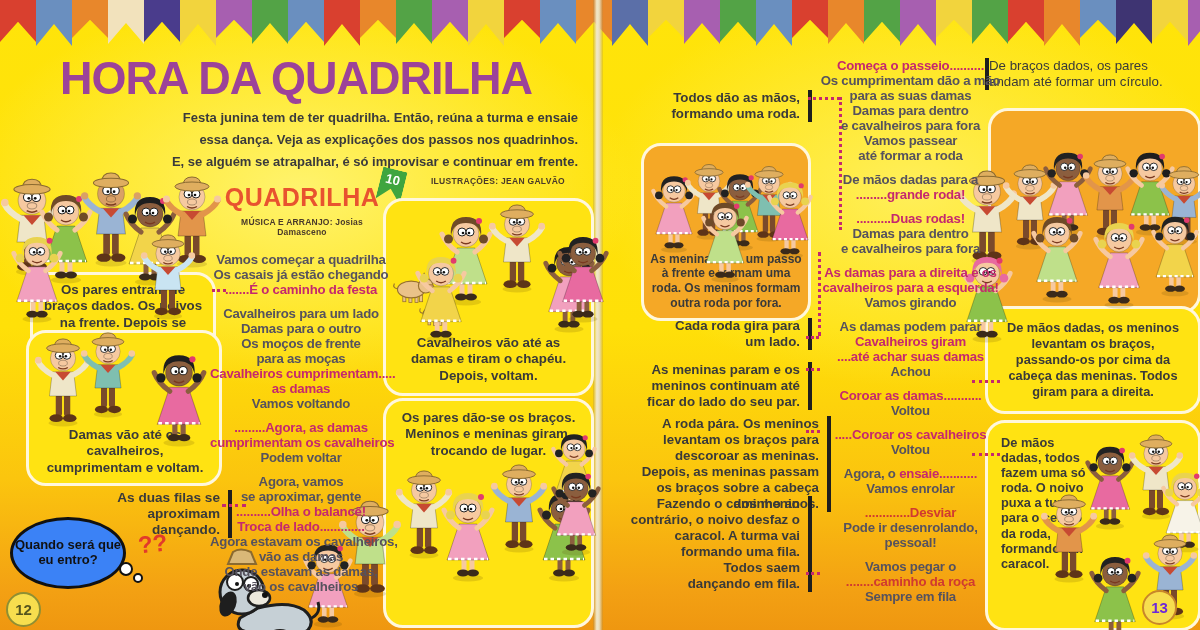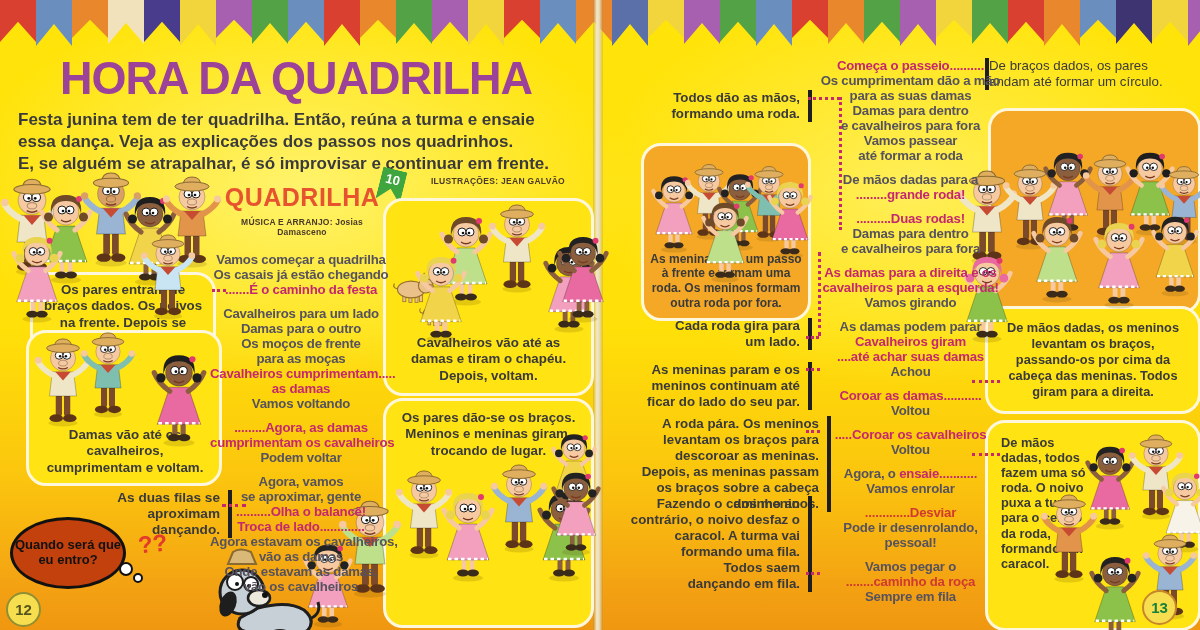--- a/index.html
+++ b/index.html
@@ -13,21 +13,21 @@
   
   #gutter{left:593px;top:0;width:10px;height:630px;
     background:linear-gradient(90deg,rgba(120,85,10,.22),#F2E9CA 38%,#E9DDBA 62%,rgba(120,85,10,.18));}
   
   .navy{background:#2E4A75;}
   #flags{left:0;top:0;right:0;height:48px;display:flex;align-items:flex-start;overflow:hidden;}
   .flag{width:36px;flex:0 0 36px;clip-path:polygon(0 0,100% 0,100% 100%,50% 52%,0 100%);}
   
   #title{left:18px;top:52px;width:556px;text-align:center;font-size:45px;font-weight:bold;
          color:var(--title,#9C4399);letter-spacing:-1px;transform:scaleY(1.04);}
-  .introline{width:560px;left:18px;text-align:left;font-weight:bold;font-size:17px;color:#3A3A3C;}
+  .introline{width:560px;left:18px;text-align:right;font-weight:bold;font-size:13px;color:#3A3A3C;}
   
   #songhead{left:216px;top:183px;width:172px;text-align:center;}
   #song-title{font-size:25px;font-weight:bold;color:var(--orange,#E8532F);letter-spacing:.5px;}
   #song-sub{font-size:17px;font-weight:bold;color:var(--green,#3FA53F);margin-top:1px;}
   #song-credit{font-size:8.5px;font-weight:bold;color:#4A3A2A;margin-top:5px;letter-spacing:.2px;}
   #flag10{position:absolute;right:-16px;top:-14px;width:25px;height:33px;background:var(--green,#3FA53F);
           clip-path:polygon(0 0,100% 0,100% 100%,50% 60%,0 100%);transform:rotate(14deg);
           color:#fff;font-size:13px;font-weight:bold;text-align:center;padding-top:3px;box-sizing:border-box;}
   #illus-credit{left:408px;top:176px;width:180px;text-align:center;font-size:8.5px;font-weight:bold;color:#4A3A2A;letter-spacing:.3px;}
   
@@ -44,29 +44,29 @@
   .lyrics{text-align:center;font-weight:bold;font-size:13.2px;line-height:15px;color:#56525E;letter-spacing:-.2px;}
   .lyr{white-space:nowrap;}
   .lyr .pre{color:#56525E;}
   .lyr.hl .txt{color:var(--hl,#C5286E);}
   .lyr.hl.red .txt{color:var(--hlred,#D03A30);}
   .lyr.gap{margin-top:9px;}
   
   .dotsh{border-top:3px dotted var(--hl,#C5286E);}
   .dotsv{border-left:3px dotted var(--hl,#C5286E);}
   
-  #bubble{left:10px;top:517px;width:110px;height:66px;background:#c2410c;border:3.5px solid #111;
+  #bubble{left:10px;top:517px;width:110px;height:66px;background:#3b82f6;border:3.5px solid #111;
           border-radius:50%;display:flex;align-items:center;justify-content:center;text-align:center;
           font-weight:bold;font-size:13px;line-height:1.12;color:#111;}
   .thought{background:#fff;border:2.5px solid #111;border-radius:50%;}
   .qm{color:#E23A2B;font-weight:bold;}
   
   .pagenum{width:31px;height:31px;border-radius:50%;background:#F7DE4E;border:2.5px solid #8F8F33;
            color:#55551E;font-weight:bold;font-size:15px;display:flex;align-items:center;justify-content:center;}
-  .pagenum.alt{border-color:#C8862A;color:#15803d;}
+  .pagenum.alt{border-color:#C8862A;color:#6d28d9;}
   .ch{position:absolute;pointer-events:none;}
 </style>
 </head>
 <body style="--hl: #C5286E; --hlred: #D03A30; --title: #9C4399; --orange: #E8532F; --green: #3FA53F;">
 
 <svg width="0" height="0" style="position:absolute" aria-hidden="true">
 <defs>
 <symbol id="sym-boy" viewBox="0 0 60 94">
   <ellipse cx="30" cy="90" rx="15" ry="3.5" fill="rgba(90,60,0,.16)"></ellipse>
   <rect x="22.5" y="60" width="6.5" height="23" rx="3" fill="var(--pants,#7A4A2B)"></rect>

